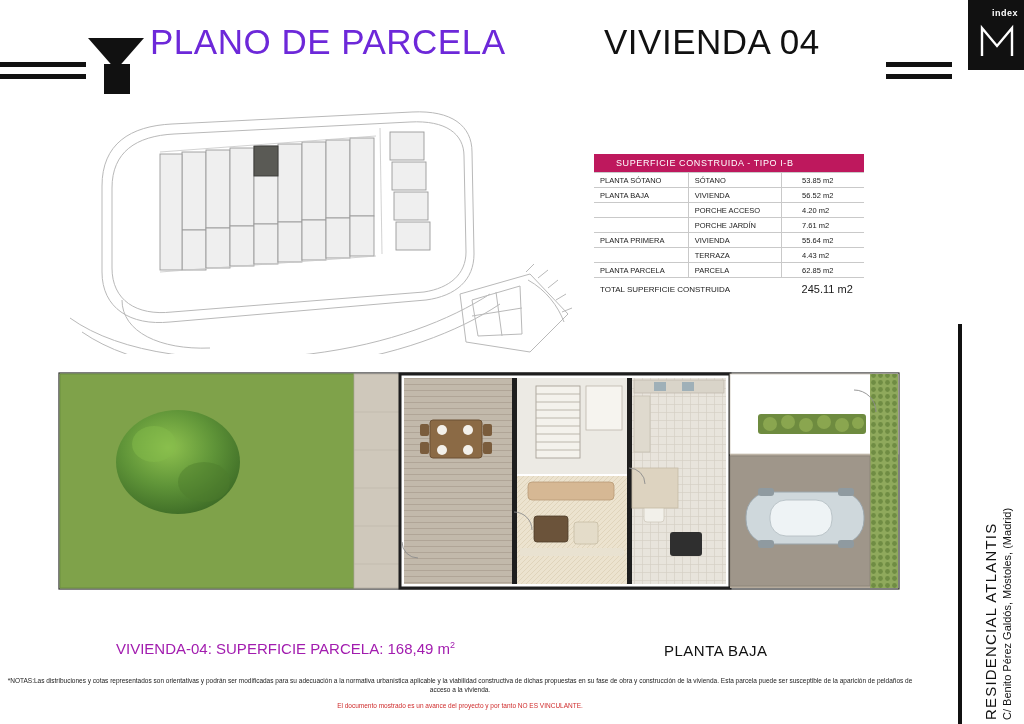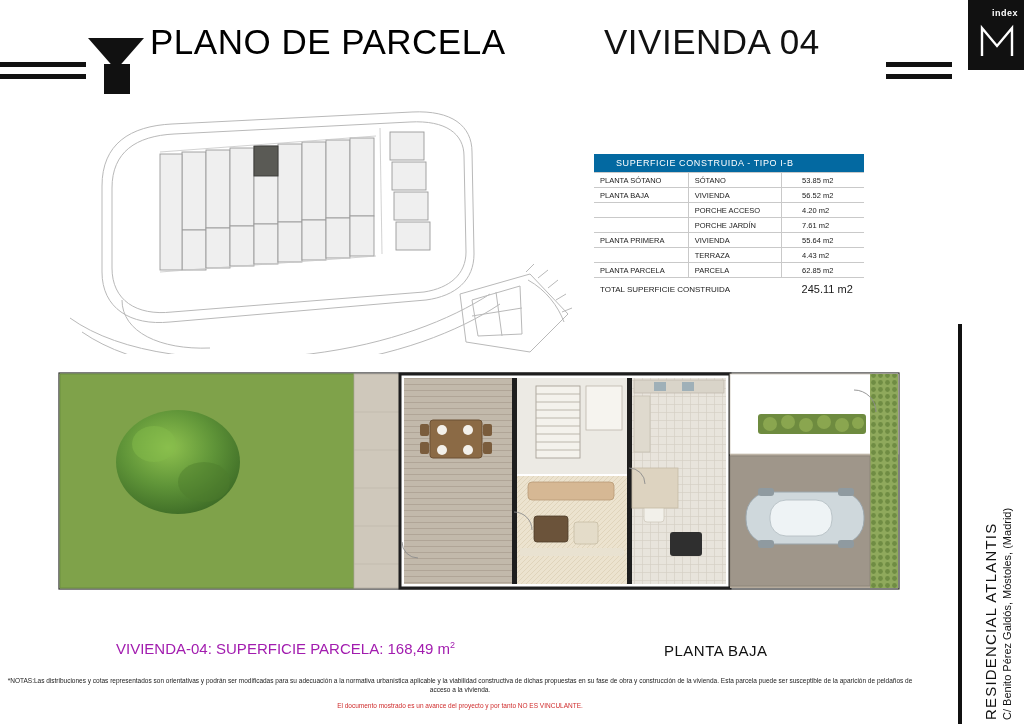--- a/index.html
+++ b/index.html
@@ -52,21 +52,21 @@
     position: absolute;
     left: 104px; top: 64px;
     width: 26px; height: 30px;
     background: #111;
   }
   .title-main {
     position: absolute;
     left: 150px; top: 22px;
     font-size: 35px;
     letter-spacing: 0.5px;
-    color: #000000;
+    color: #6d28d9;
     white-space: nowrap;
   }
   .title-sub {
     position: absolute;
     left: 604px; top: 22px;
     font-size: 35px;
     letter-spacing: 0.5px;
     color: #111;
     white-space: nowrap;
   }
@@ -133,21 +133,21 @@
 
   
   .surface-table {
     position: absolute;
     left: 594px; top: 154px;
     width: 270px;
     border-collapse: collapse;
     font-size: 7.5px;
   }
   .surface-table .thead-row td {
-    background: #0369a1;
+    background: #be185d;
     color: #ffffff;
     font-size: 9px;
     letter-spacing: 0.6px;
     padding: 4px 0 4px 22px;
     text-align: left;
   }
   .surface-table td {
     border-bottom: 0.6px solid #c9c9c9;
     padding: 2.5px 3px;
     color: #1a1a1a;

